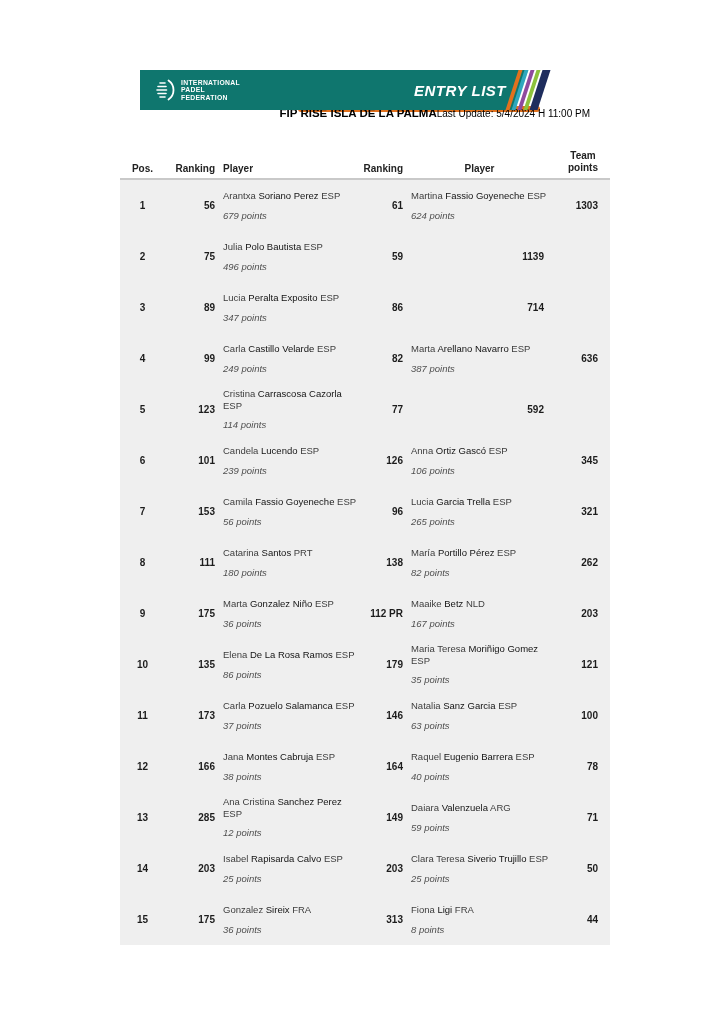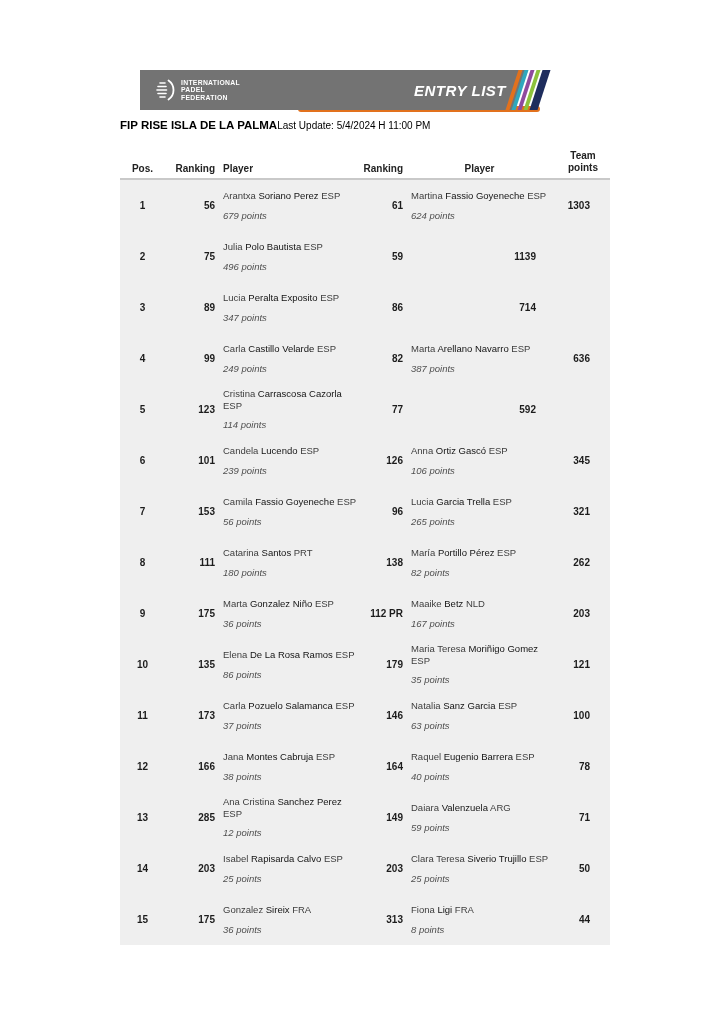--- a/index.html
+++ b/index.html
@@ -5,54 +5,54 @@
   html,body{margin:0;padding:0;}
   body{
     width:724px;height:1024px;background:#ffffff;position:relative;
     font-family:"Liberation Sans","DejaVu Sans",sans-serif;color:#1c1c1c;
     overflow:hidden;
   }
   
   .banner{position:absolute;left:140px;top:70px;width:400px;height:40px;}
   .orange-bar{position:absolute;left:158px;top:36px;width:242px;height:6px;
     background:#e2711d;border-radius:3px;z-index:0;}
-  .banner-navy{position:absolute;left:0;top:0;width:388px;height:40px;background:#737373;
+  .banner-navy{position:absolute;left:0;top:0;width:388px;height:40px;background:#0f766e;
     clip-path:polygon(0 0,100% 0,calc(100% - 14px) 100%,0 100%);z-index:1;
     display:flex;align-items:center;}
   .stripe{position:absolute;top:0;height:40px;transform:skewX(-18deg);z-index:1;}
   .s1{left:372px;width:4px;background:#e2711d;}
   .s2{left:378px;width:4px;background:#2fa7bd;}
   .s3{left:384px;width:4px;background:#8e4a9e;}
   .s4{left:390px;width:4px;background:#8cc23c;}
   .s5{left:396px;width:8px;background:#1e2d5d;}
   .logo{margin-left:12px;display:flex;align-items:center;gap:5px;}
   .logo svg{display:block;}
   .logo-text{color:#fff;font-weight:bold;font-size:6.8px;line-height:7.4px;letter-spacing:.3px;}
   .entry-list{position:absolute;right:22px;top:0;height:40px;display:flex;align-items:center;
     color:#fff;font-style:italic;font-weight:800;font-size:15px;letter-spacing:.5px;}
   
-  .titlebar{position:absolute;left:120px;top:119px;width:470px;
-    display:flex;justify-content:flex-start;align-items:baseline;}
+  .titlebar{position:absolute;left:120px;top:107px;width:470px;
+    display:flex;justify-content:flex-end;align-items:baseline;}
   .event-title{font-weight:bold;font-size:11.5px;color:#000;}
   .last-update{font-size:10px;color:#000;}
   
   .etable{position:absolute;left:120px;top:150px;width:490px;}
   .grid{display:grid;grid-template-columns:45px 50px 148px 40px 153px 1fr;}
   .thead{padding-bottom:4px;font-weight:bold;font-size:10px;color:#222;align-items:end;}
   .thead .h-pos{text-align:center;}
   .thead .h-rank{text-align:right;}
   .thead .h-player-l{padding-left:8px;}
   .thead .h-player-r{text-align:center;}
   .thead .h-team{text-align:center;padding-right:18px;width:54px;justify-self:end;line-height:12px;}
   .tbody{background:#efefef;border-top:2px solid #c9c9c9;}
   .row{height:51px;align-items:center;}
   .num{font-weight:bold;font-size:10px;color:#1c1c1c;}
   .c-pos{text-align:center;}
   .c-rank{text-align:right;}
-  .c-team{text-align:right;padding-right:20px;}
+  .c-team{text-align:right;padding-right:12px;}
   .c-player{padding-left:8px;padding-right:4px;font-size:9.5px;line-height:11.5px;}
   .pname{color:#3d3d3d;}
   .pname .last{font-weight:normal;color:#141414;}
   .ppoints{color:#4f4f4f;margin-top:8px;font-style:italic;}
 </style>
 </head>
 <body>
 
 <div class="banner">
   <div class="orange-bar"></div>

